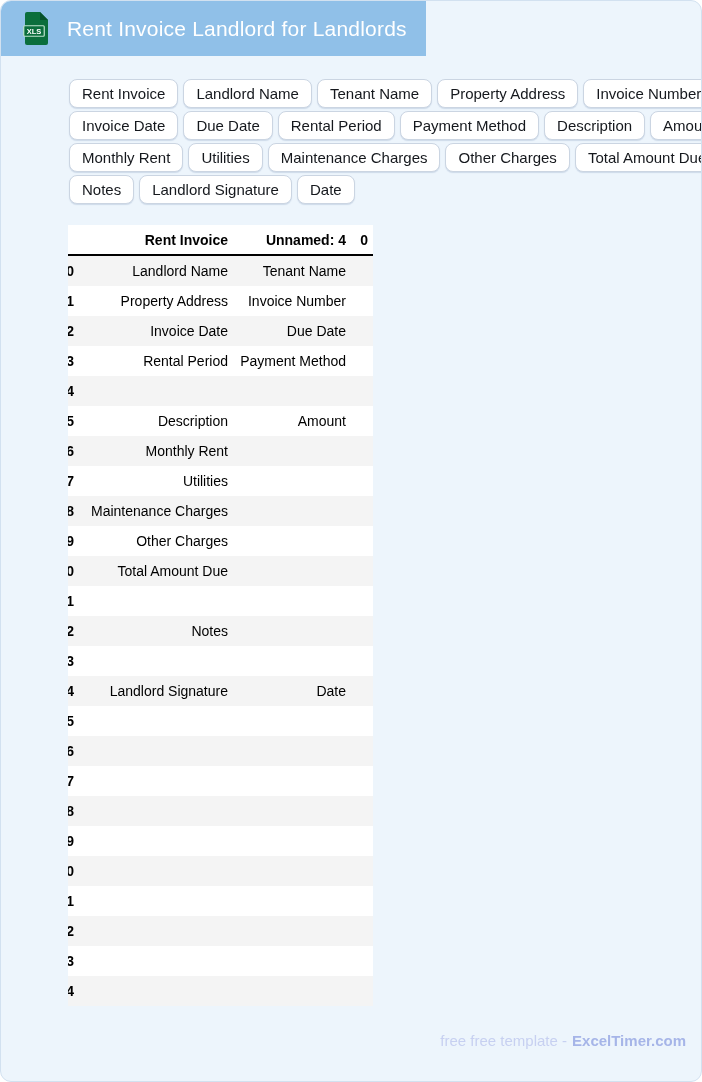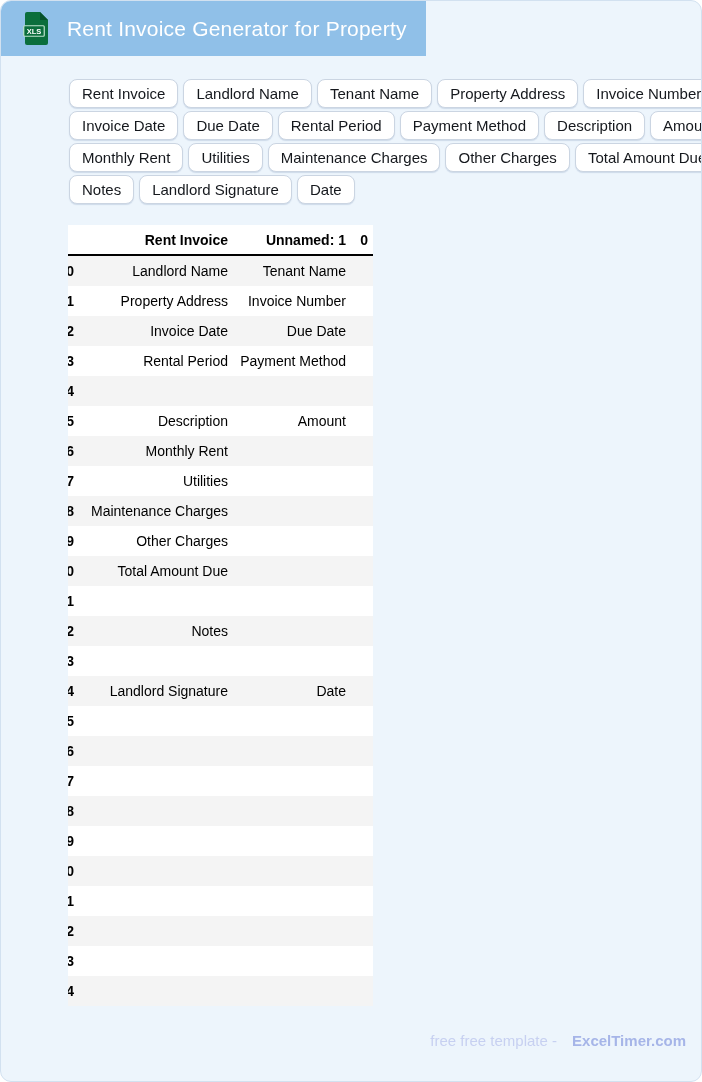--- a/index.html
+++ b/index.html
@@ -34,35 +34,35 @@
   .sheet-row{height:30px;}
   .sheet-row.even{background:var(--stripe);}
   .sheet-row.odd{background:#ffffff;}
   .cell{text-align:right;overflow:hidden;white-space:nowrap;}
   .cell.c3{padding-right:5px;}
   .cell.idx{position:relative;height:100%;overflow:hidden;}
   .cell.idx span{position:absolute;right:0;top:50%;transform:translateY(-50%);font-weight:bold;}
   
   .footer{position:absolute;right:15px;top:1031px;font-size:15px;white-space:nowrap;}
   .footer .prefix{color:var(--footer-light);}
-  .footer .brand{color:var(--footer-brand);font-weight:bold;margin-left:15px;cursor:pointer;}
+  .footer .brand{color:var(--footer-brand);font-weight:bold;margin-left:5px;cursor:pointer;}
 </style>
 </head>
 <body>
 
 <div class="page">
 
   <div class="app-header">
     <svg class="file-icon" width="26" height="35" viewBox="0 0 26 35" aria-hidden="true">
       <path d="M4 1 h13 l8 8 v23 a2 2 0 0 1 -2 2 h-19 a2 2 0 0 1 -2 -2 v-29 a2 2 0 0 1 2 -2 z" fill="var(--icon-green)"></path>
       <path d="M17 1 l8 8 h-8 z" fill="var(--icon-green-dark)"></path>
       <rect x="0.75" y="14.75" width="20.5" height="10.5" rx="1" fill="var(--icon-green)" stroke="#bfe3cd" stroke-width="1.2"></rect>
       <text x="11" y="22.8" text-anchor="middle" font-size="7.5" font-weight="bold" fill="#ffffff" font-family="Liberation Sans, DejaVu Sans, sans-serif">XLS</text>
     </svg>
-    <div class="app-title">Rent Invoice Generator for Property</div>
+    <div class="app-title">Rent Invoice Landlord for Landlords</div>
   </div>
 
   <div class="chips">
       <div class="chip-row">
         <button class="chip">Rent Invoice</button>
         <button class="chip">Landlord Name</button>
         <button class="chip">Tenant Name</button>
         <button class="chip">Property Address</button>
         <button class="chip">Invoice Number</button>
       </div>
@@ -87,21 +87,21 @@
         <button class="chip">Date</button>
       </div>
     </div>
 
   <div class="sheet">
     <div class="sheet-head">
       <div class="cell idx">
           <span></span>
         </div>
       <div class="cell c1">Rent Invoice</div>
-      <div class="cell c2">Unnamed: 1</div>
+      <div class="cell c2">Unnamed: 4</div>
       <div class="cell c3">0</div>
     </div>
     <div>
         <div class="sheet-row even">
           <div class="cell idx">
             <span>0</span>
           </div>
           <div class="cell c1">Landlord Name</div>
           <div class="cell c2">Tenant Name</div>
           <div class="cell c3"></div>

